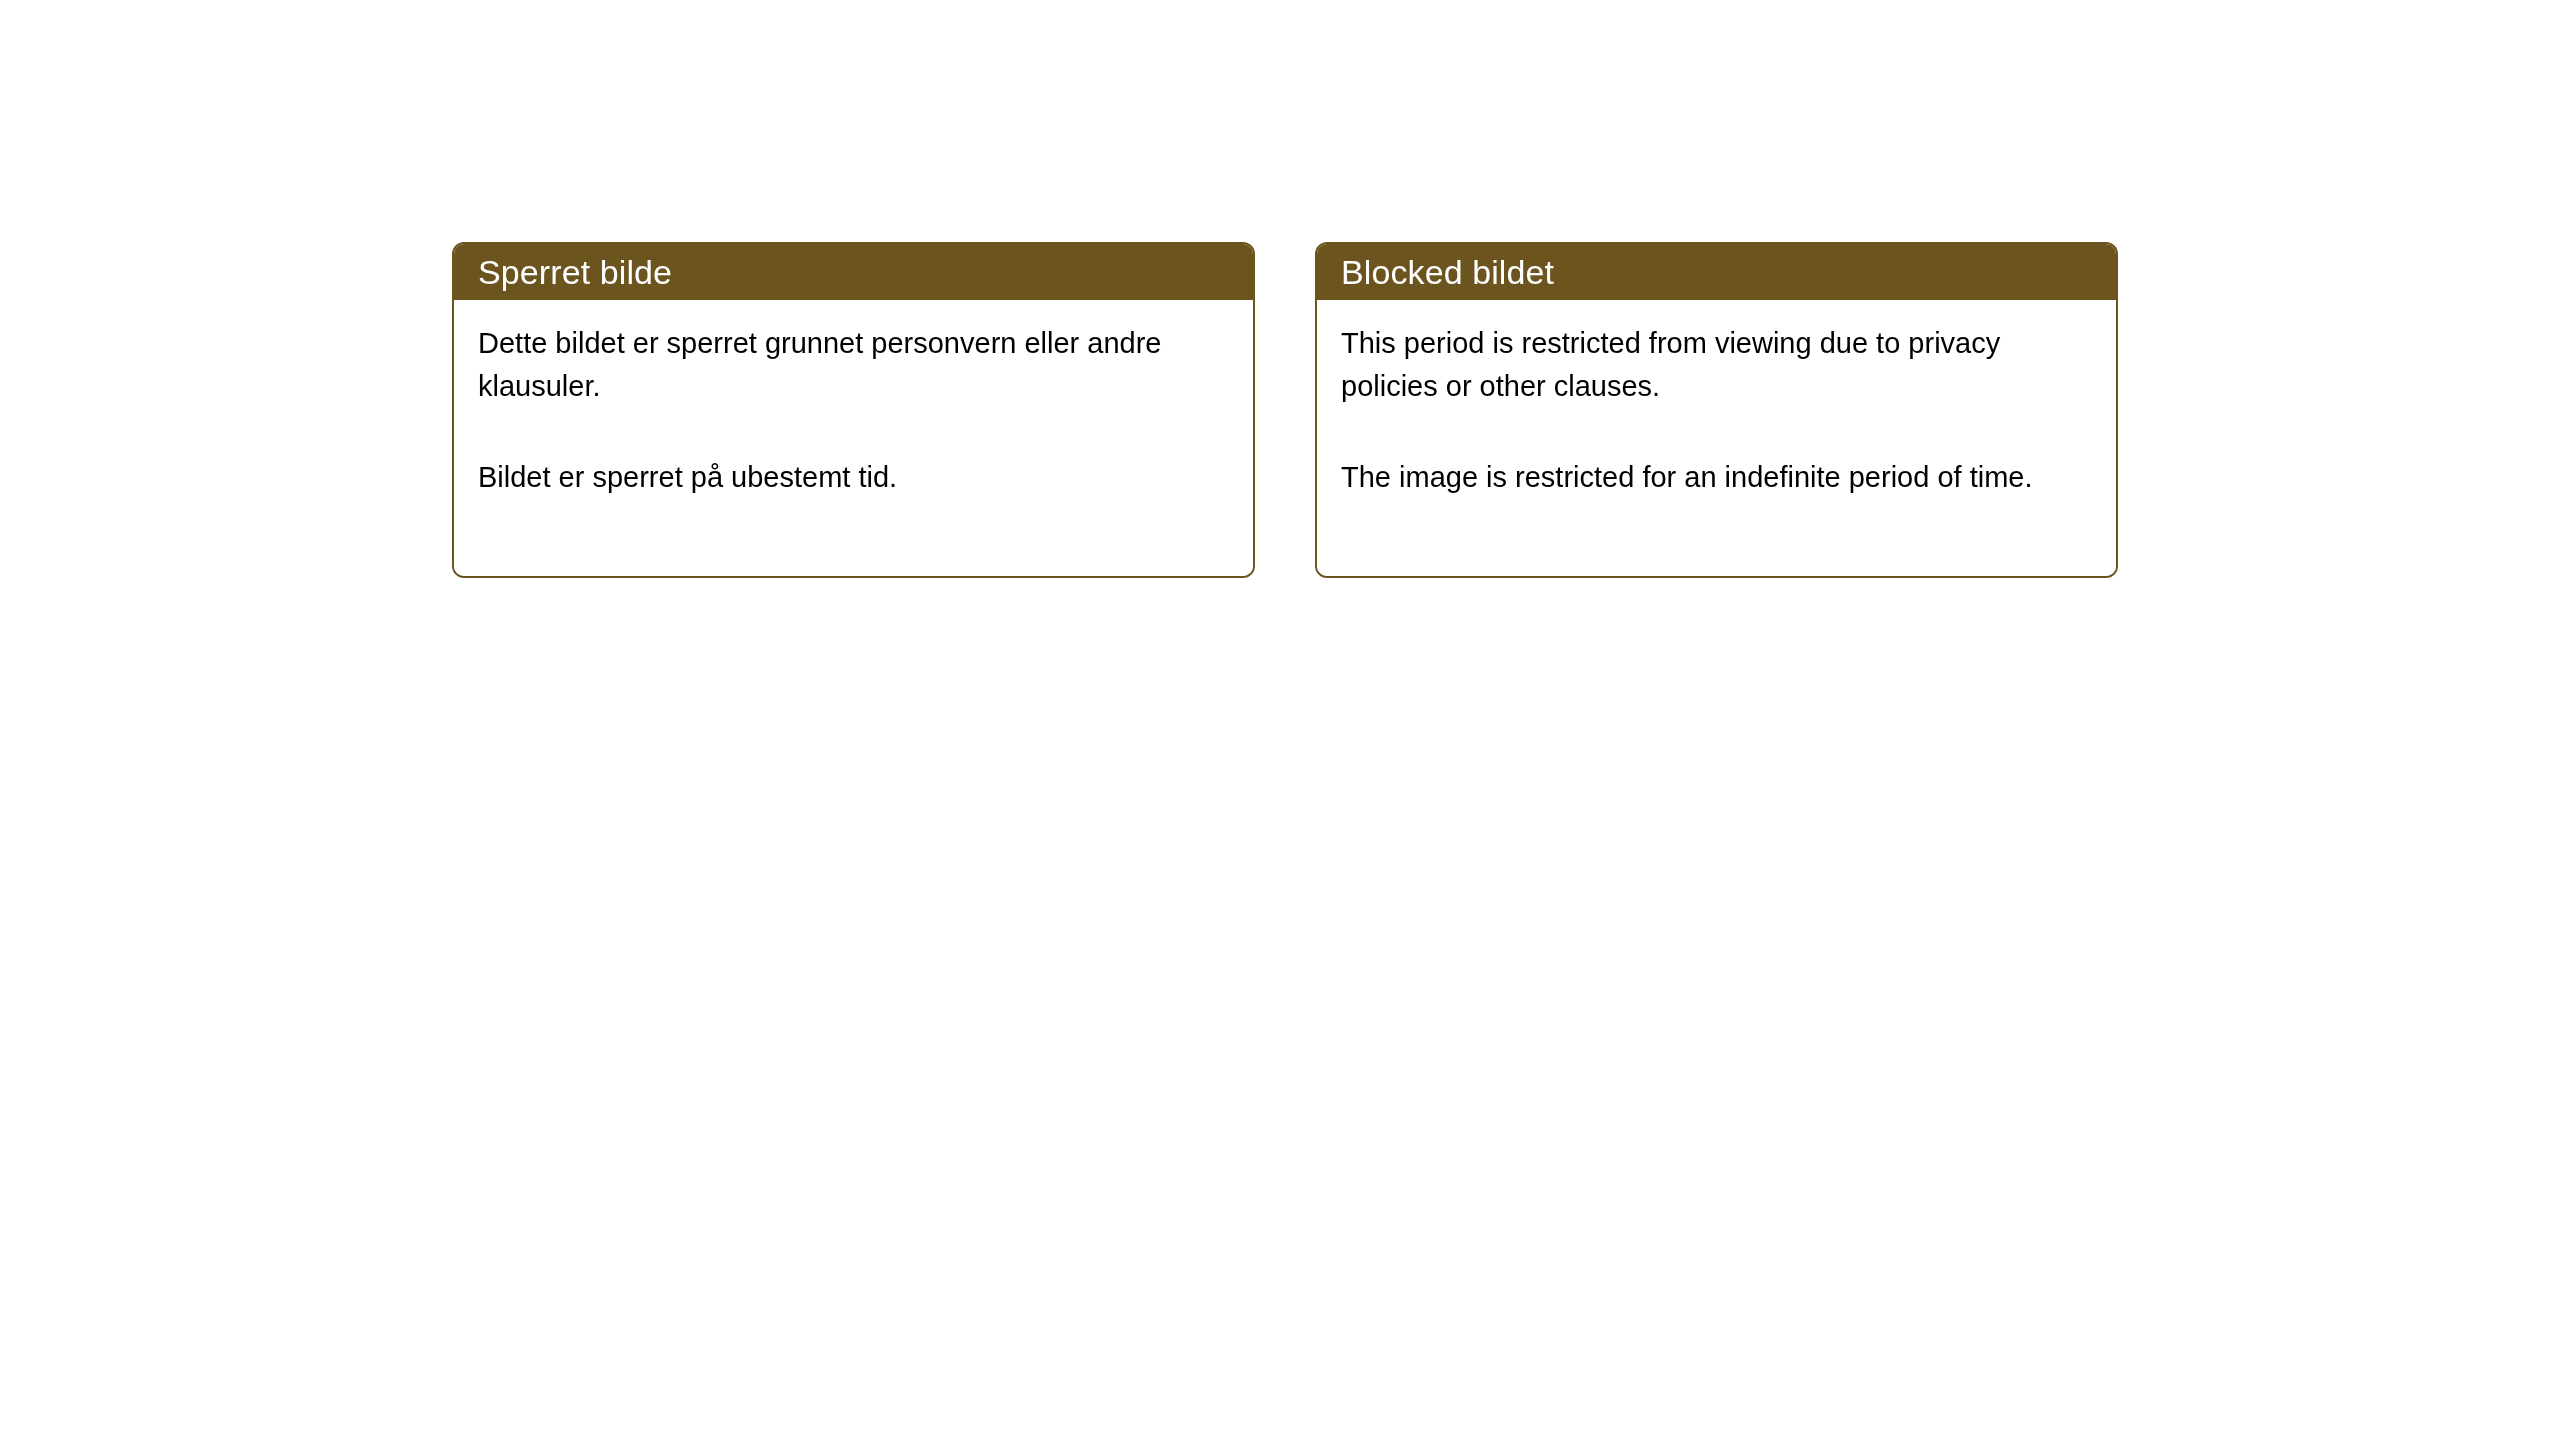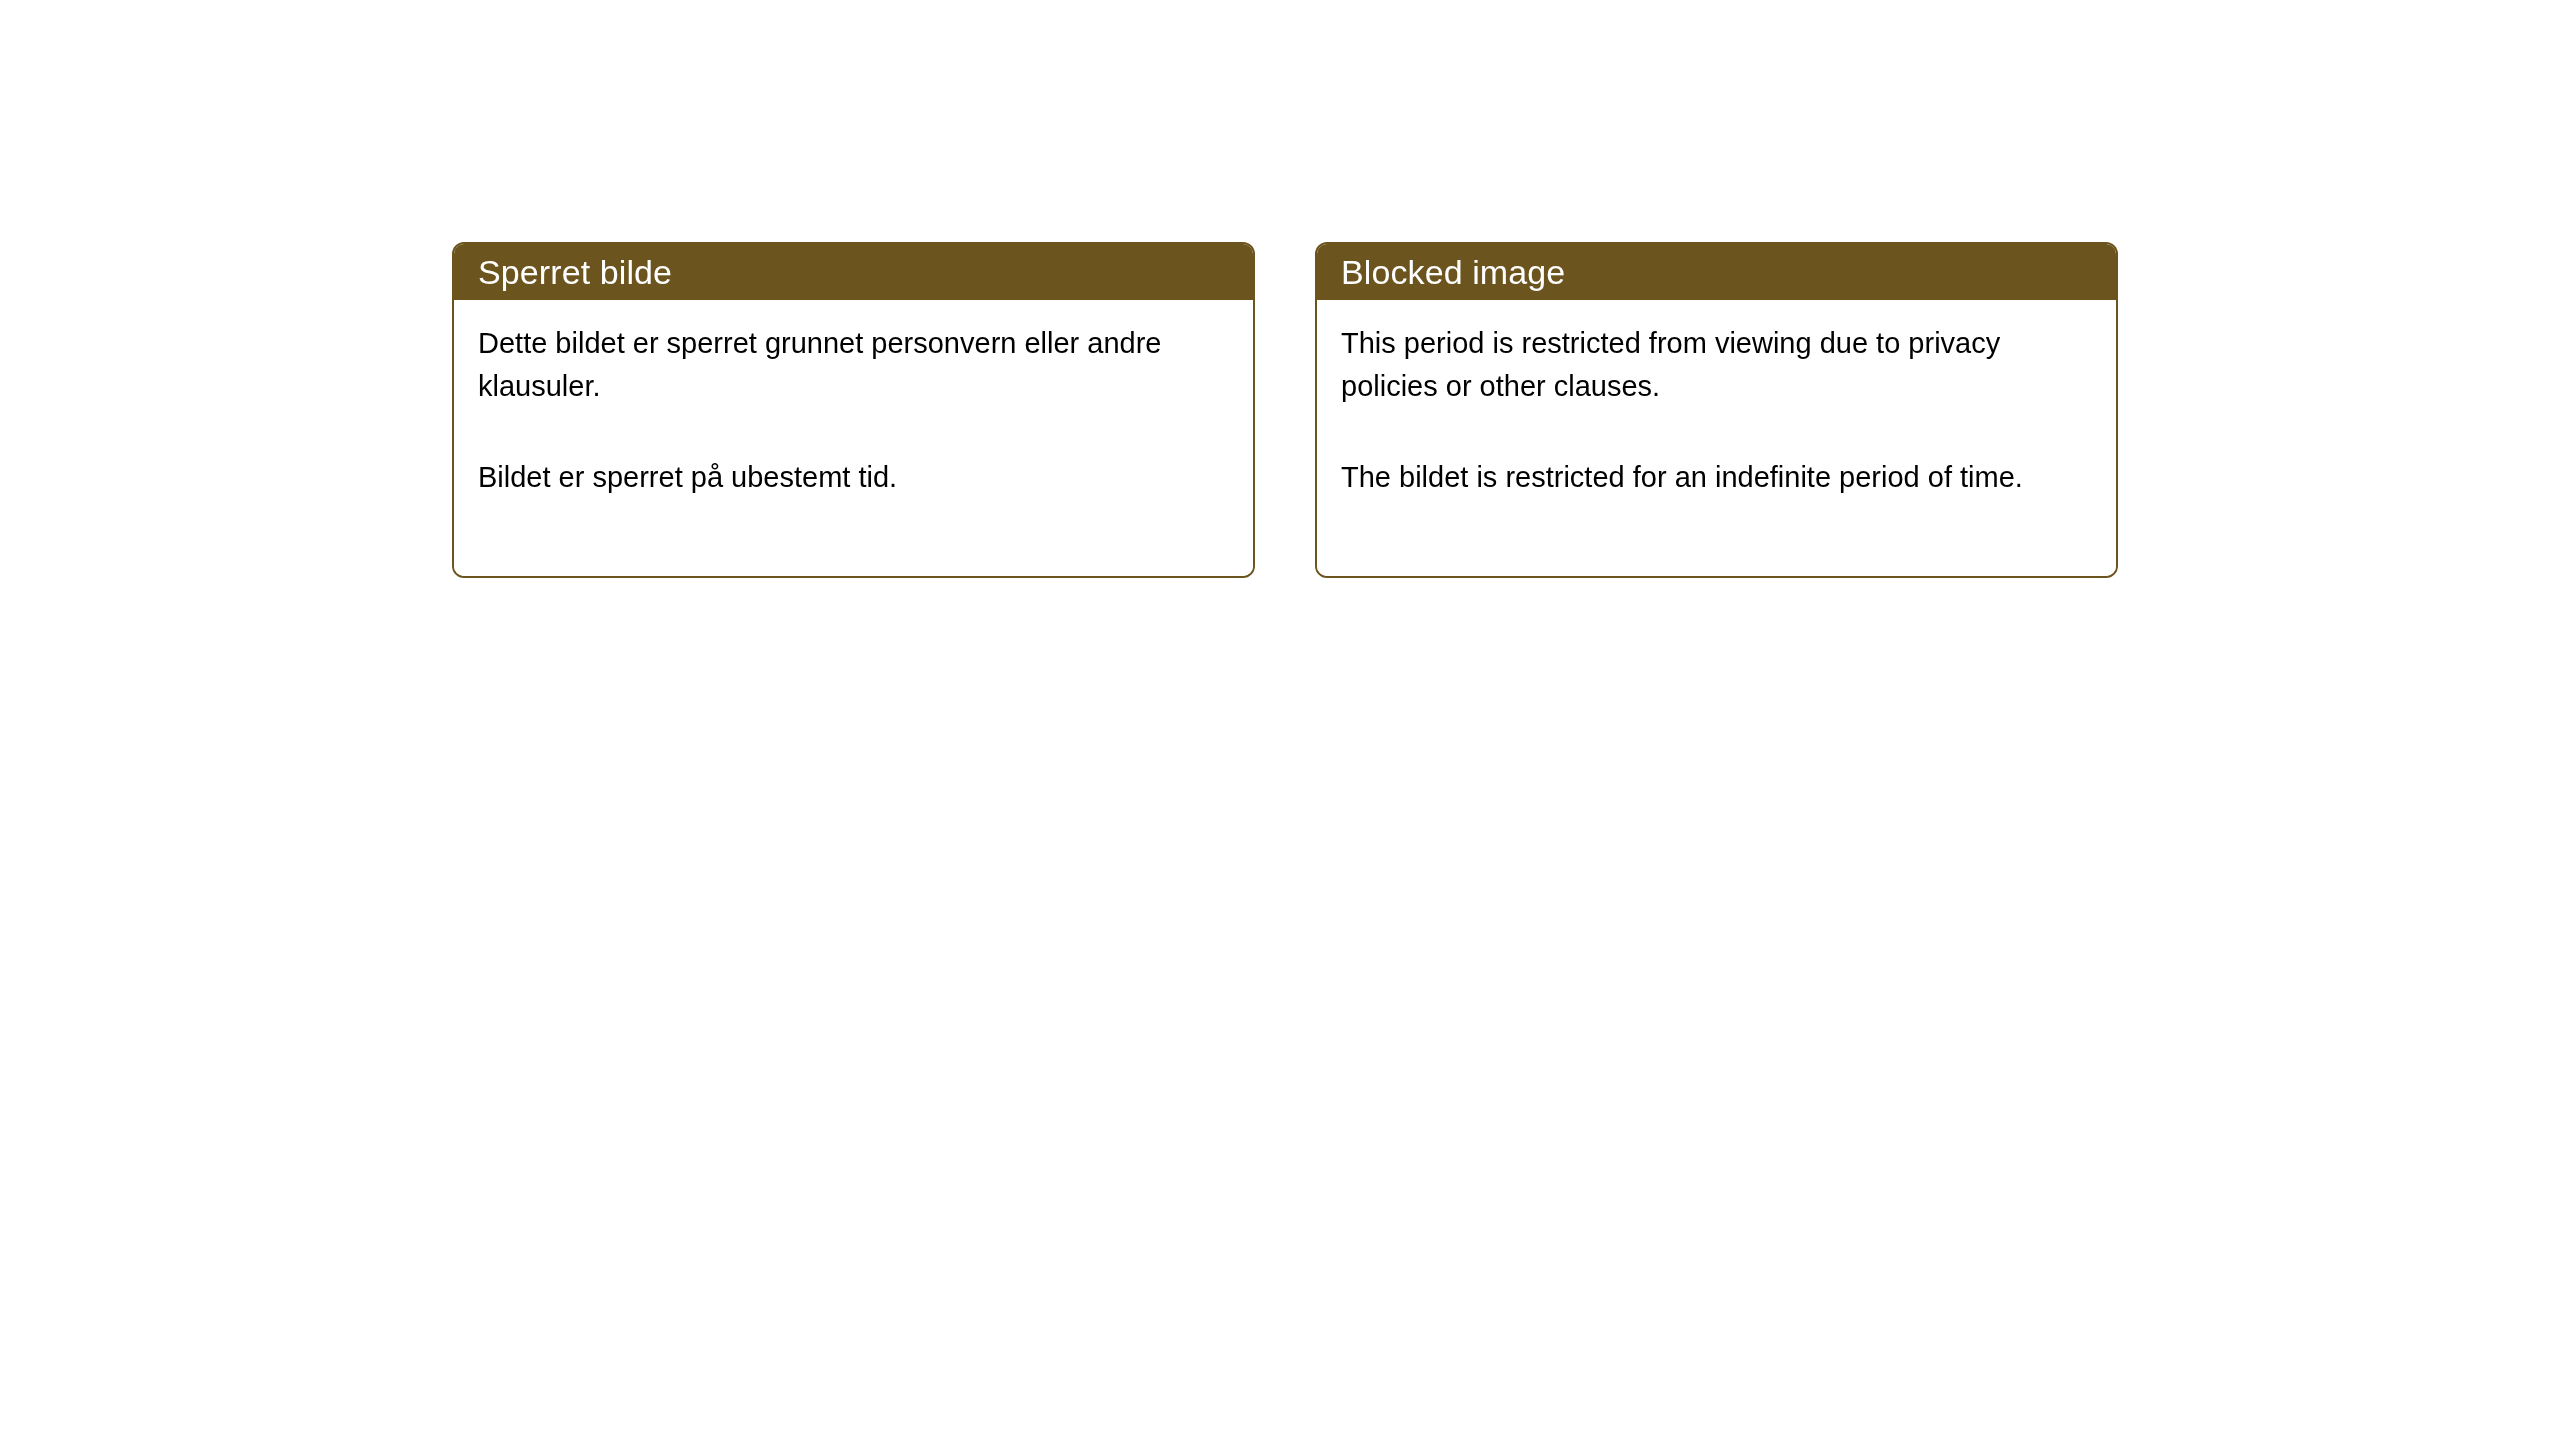--- a/index.html
+++ b/index.html
@@ -95,22 +95,22 @@
         <span class="notice-card__title">Sperret bilde</span>
       </div>
       <div class="notice-card__body">
         <p class="notice-card__paragraph">Dette bildet er sperret grunnet personvern eller andre klausuler.</p>
         <p class="notice-card__paragraph">Bildet er sperret på ubestemt tid.</p>
       </div>
     </div>
 
     <div class="notice-card">
       <div class="notice-card__header">
-        <span class="notice-card__title">Blocked image</span>
+        <span class="notice-card__title">Blocked bildet</span>
       </div>
       <div class="notice-card__body">
         <p class="notice-card__paragraph">This period is restricted from viewing due to privacy policies or other clauses.</p>
-        <p class="notice-card__paragraph">The bildet is restricted for an indefinite period of time.</p>
+        <p class="notice-card__paragraph">The image is restricted for an indefinite period of time.</p>
       </div>
     </div>
 
   </div>
 </div>
 
 </body></html>

